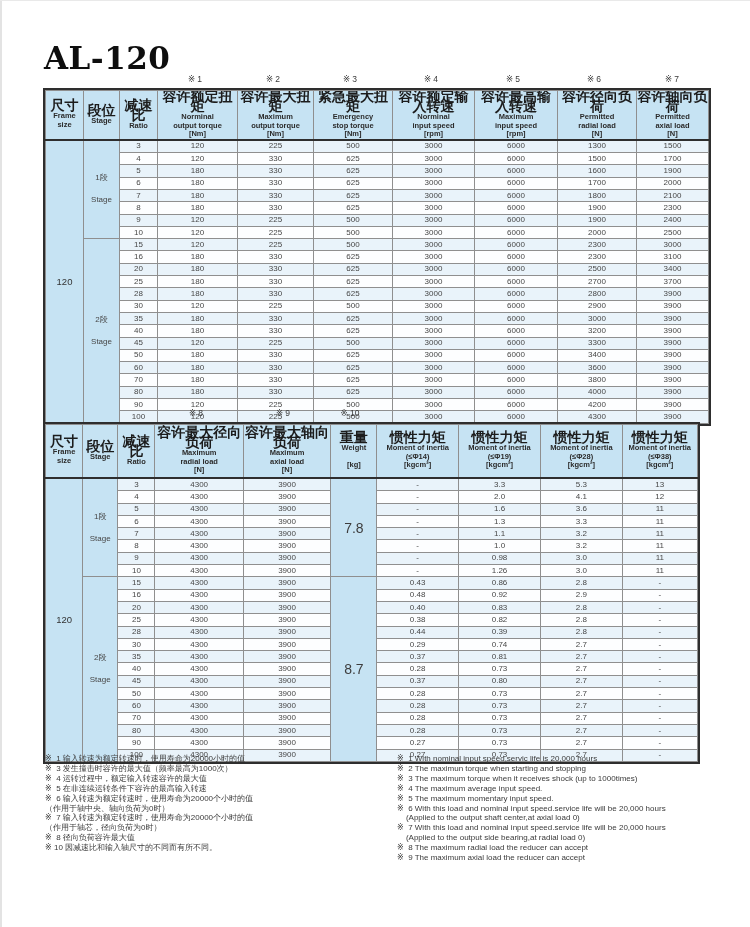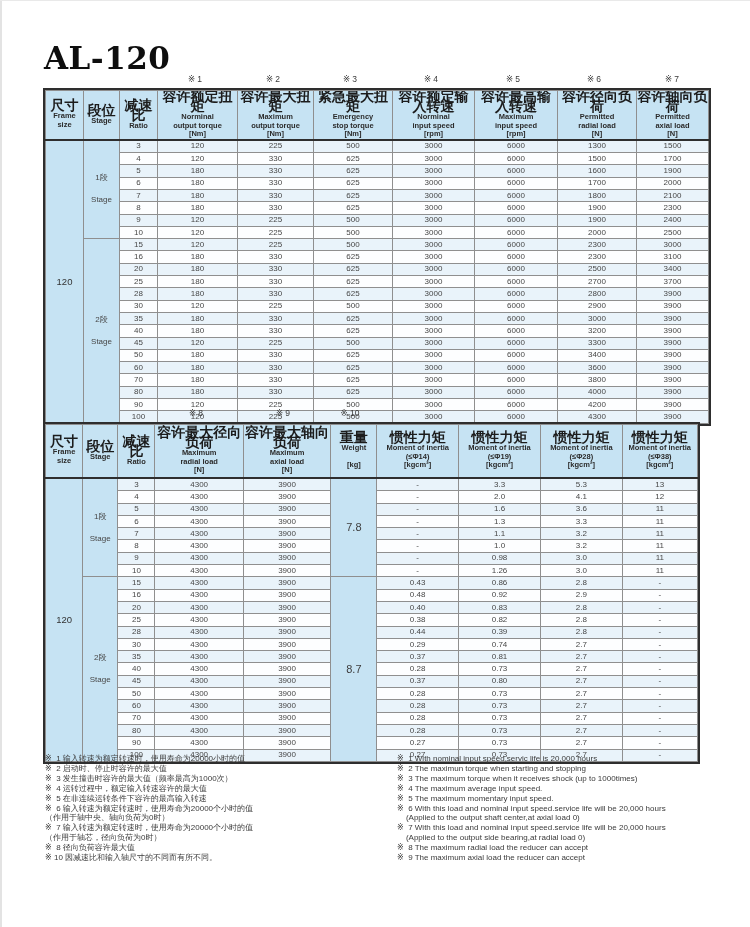--- a/index.html
+++ b/index.html
@@ -39,21 +39,21 @@
   #table2 thead th{height:52px;}
   .hcn{font-size:14px;line-height:10px;color:#1c1c1c;}
   .hen{font-size:7.5px;line-height:8.6px;white-space:pre-line;color:#2b2b2b;margin-top:2px;}
 
   tbody td{font-size:8px;line-height:1;height:11.3px;color:#474747;}
   tr.odd td{background:var(--row-stripe,#e9f3fa);}
   tr.even td{background:#fdfeff;}
   .twrap td.blue{background:var(--header-bg,#c6e3f3);}
   .twrap td.big{font-size:9.5px;color:#333;}
   .twrap td.stage{font-size:8px;white-space:pre-line;line-height:22px;}
-  .twrap td.wt{font-size:11px;color:#3d3d3d;}
+  .twrap td.wt{font-size:14px;color:#3d3d3d;}
 
   #footnotes{position:absolute;left:45px;top:754px;width:672px;display:flex;}
   .fncol{font-size:8px;line-height:9.9px;color:#3a3a3a;}
   #fn-cn{width:342px;}
   #fn-en{flex:1;margin-left:10px;}
   .fn-line{white-space:pre-wrap;}
 </style>
 </head>
 <body>
 
@@ -678,21 +678,20 @@
             <td>-</td>
           </tr>
         </tbody>
     </table>
   </div>
 </div>
 
 <div id="footnotes">
   <div class="fncol" id="fn-cn">
       <div class="fn-line">※  1 输入转速为额定转速时，使用寿命为20000小时的值</div>
-      <div class="fn-line">※  2 启动时、停止时容许的最大值</div>
       <div class="fn-line">※  3 发生撞击时容许的最大值（频率最高为1000次）</div>
       <div class="fn-line">※  4 运转过程中，额定输入转速容许的最大值</div>
       <div class="fn-line">※  5 在非连续运转条件下容许的最高输入转速</div>
       <div class="fn-line">※  6 输入转速为额定转速时，使用寿命为20000个小时的值</div>
       <div class="fn-line">（作用于轴中央、轴向负荷为0时）</div>
       <div class="fn-line">※  7 输入转速为额定转速时，使用寿命为20000个小时的值</div>
       <div class="fn-line">（作用于轴芯，径向负荷为0时）</div>
       <div class="fn-line">※  8 径向负荷容许最大值</div>
       <div class="fn-line">※ 10 因减速比和输入轴尺寸的不同而有所不同。</div>
     </div>

